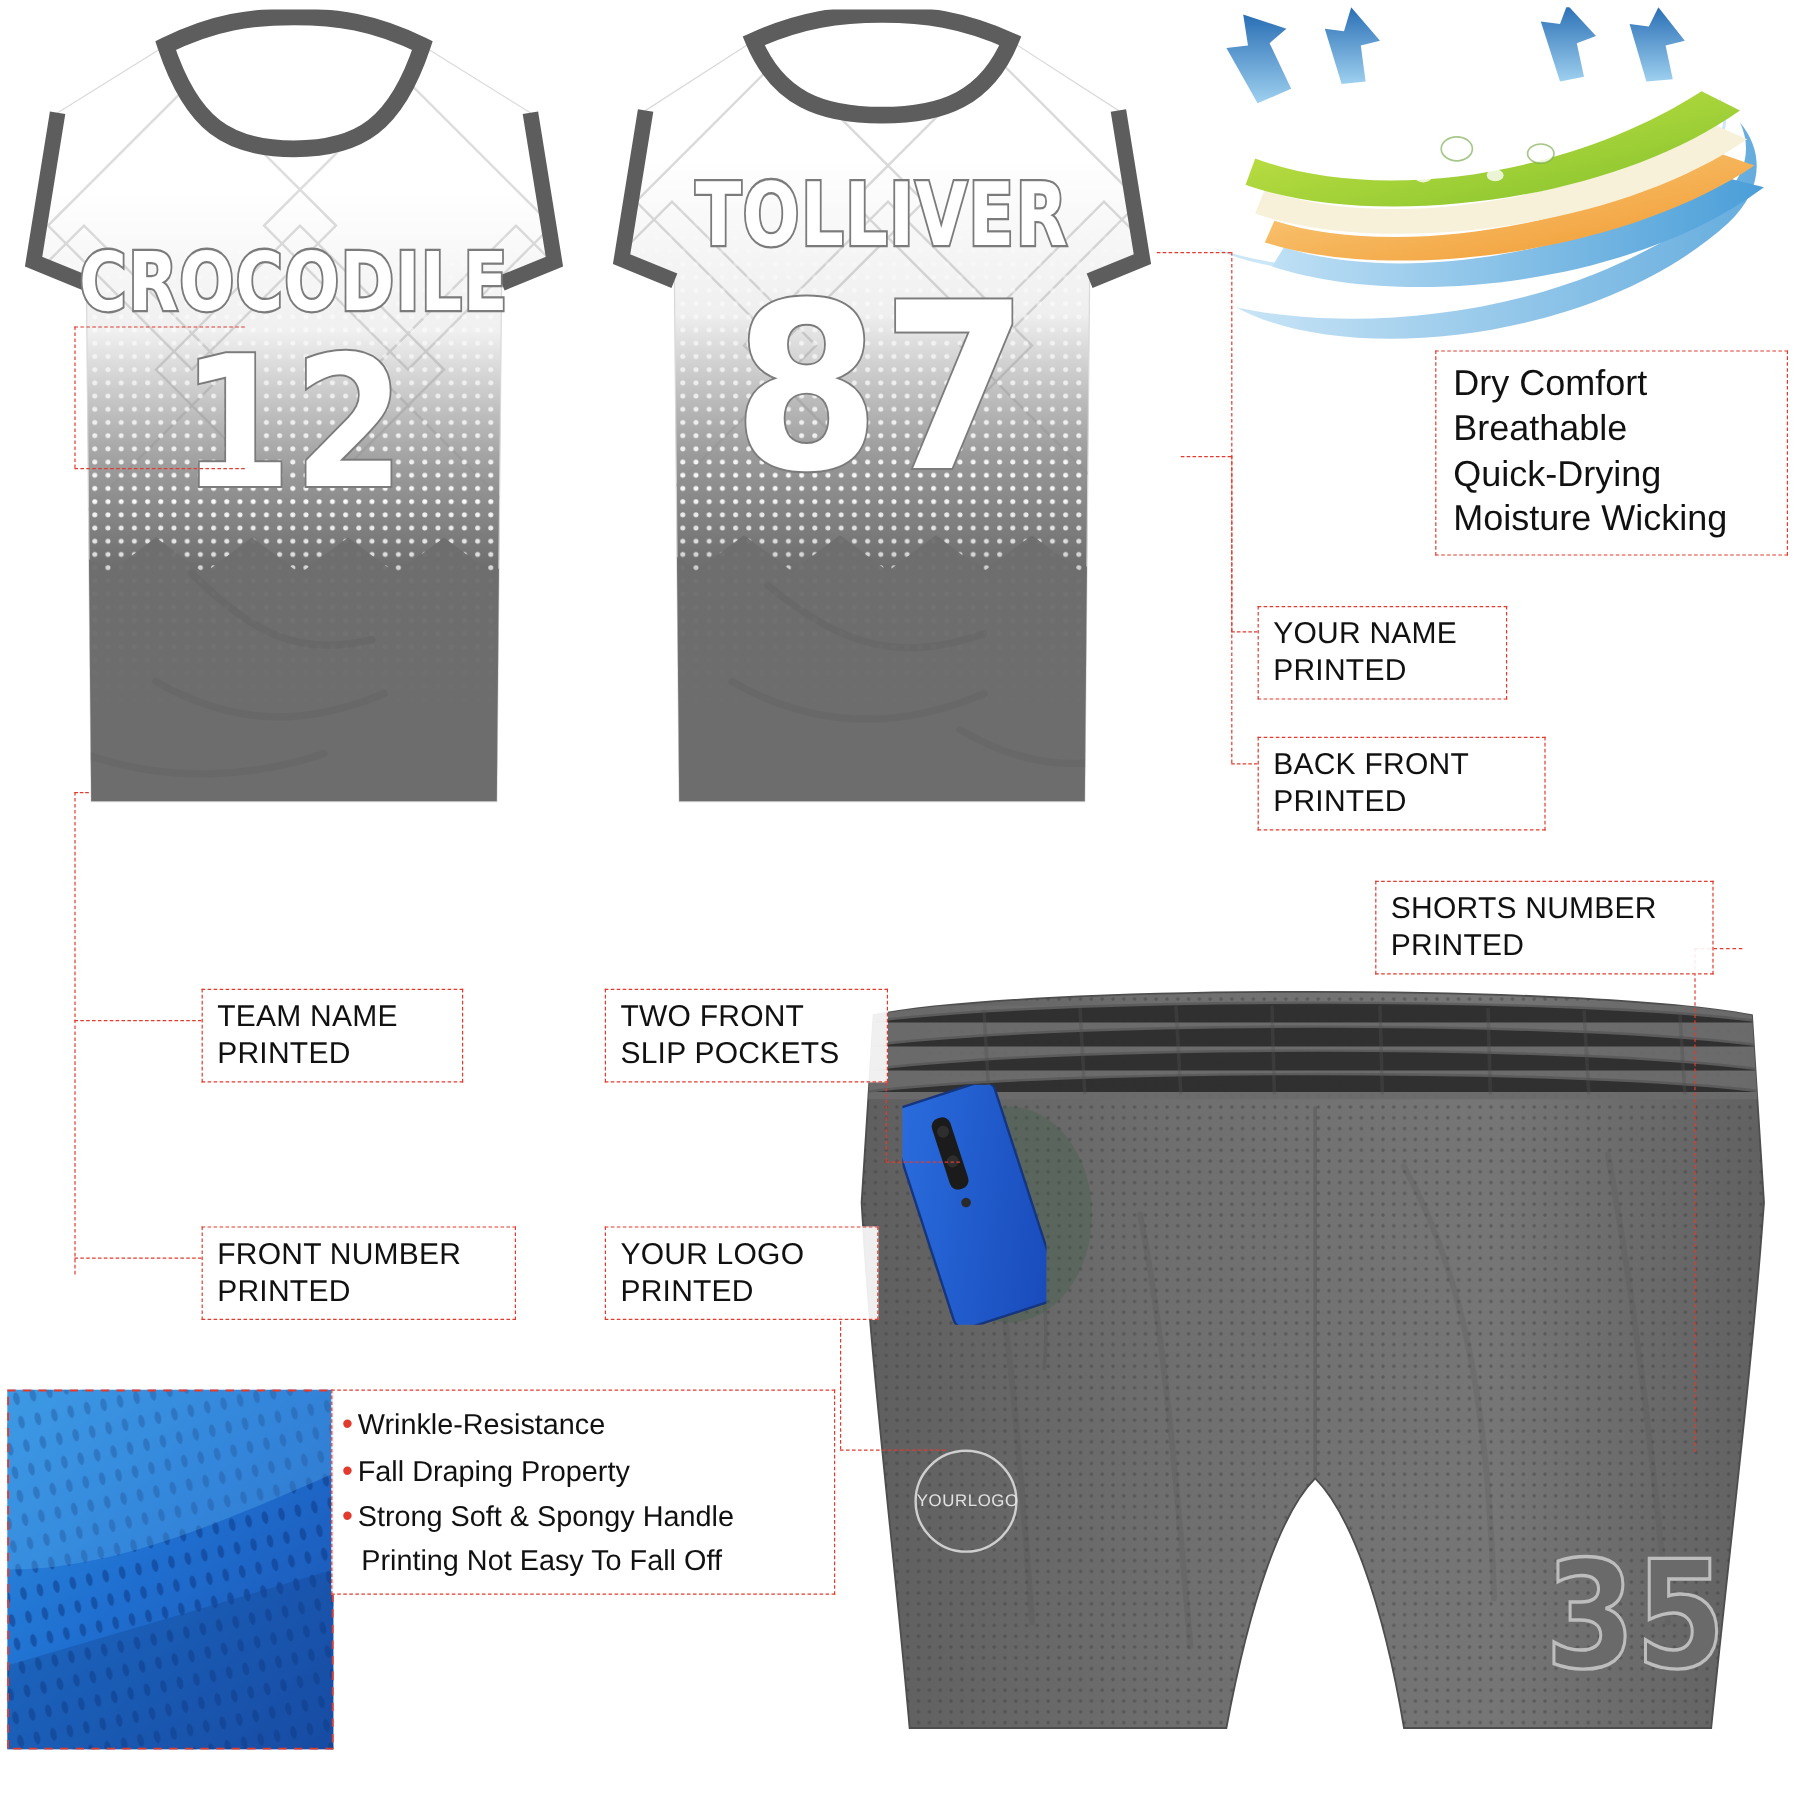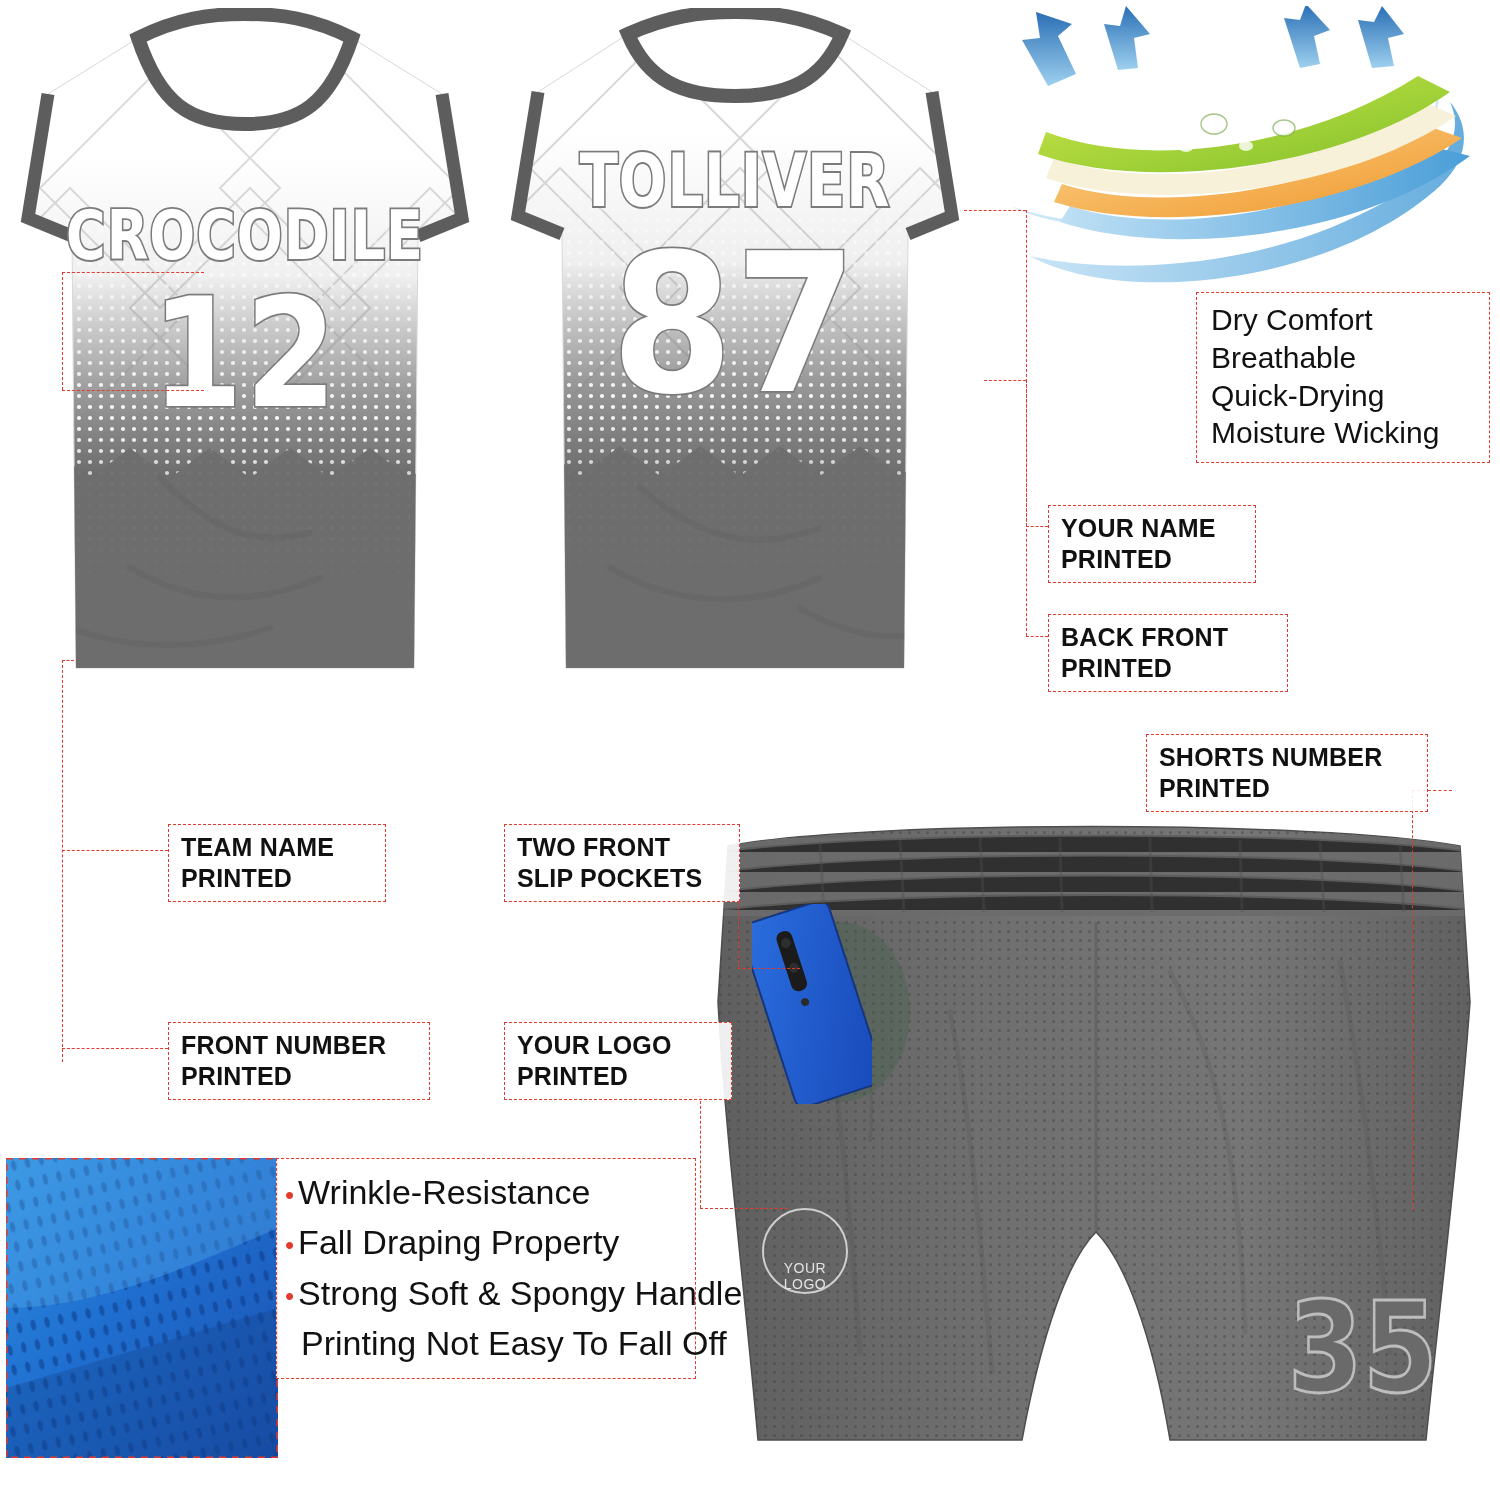--- a/index.html
+++ b/index.html
@@ -16,21 +16,20 @@
   
   .callout {
     position: absolute;
     border: 1.5px dashed #e23b2e;
     background: rgba(255,255,255,0.9);
     color: #111;
     font-size: 25px;
     line-height: 1.22;
     padding: 7px 10px 8px 12px;
     letter-spacing: 0.2px;
-    font-weight: bold;
   }
 
   
   .dash-h {
     position: absolute;
     border-top: 1.5px dashed #e23b2e;
     height: 0;
   }
   .dash-v {
     position: absolute;
@@ -88,21 +87,21 @@
     color: #111;
     background: rgba(255,255,255,0.92);
   }
 
   
   .bullets {
     position: absolute;
     left: 276px; top: 1158px; width: 420px;
     border: 1.5px dashed #e23b2e;
     padding: 8px 6px 10px 8px;
-    font-size: 34px; line-height: 1.48;
+    font-size: 24px; line-height: 1.48;
     color: #111;
     background: rgba(255,255,255,0.9);
   }
   .bullets div { white-space: nowrap; }
   .bullets .b::before { content: "\2022"; color: #e23b2e; margin-right: 4px; font-size: 26px; }
   .bullets .cont { padding-left: 16px; }
 
   
   .swatch { position: absolute; left: 6px; top: 1158px; width: 272px; height: 300px; }
 
@@ -114,22 +113,22 @@
     font-family: "DejaVu Sans", sans-serif;
     font-weight: bold; font-size: 108px;
     color: #6a6a6a;
     -webkit-text-stroke: 2.5px #bdbdbd;
     transform: scaleY(1.15);
   }
   .logo-circle {
     position: absolute; left: 62px; bottom: 168px;
     width: 86px; height: 86px; border-radius: 50%;
     border: 2px solid #cfcfcf;
-    display: flex; flex-direction: column;
-    align-items: center; justify-content: flex-end;
+    display: flex; flex-direction: row;
+    align-items: center; justify-content: flex-start;
     color: #e2e2e2; font-size: 14px; line-height: 1.1;
     text-align: center; letter-spacing: .5px;
   }
   .phone { position: absolute; left: 52px; top: 92px; width: 120px; height: 200px; }
 </style>
 </head>
 <body>
 
 <div class="stage">
 

